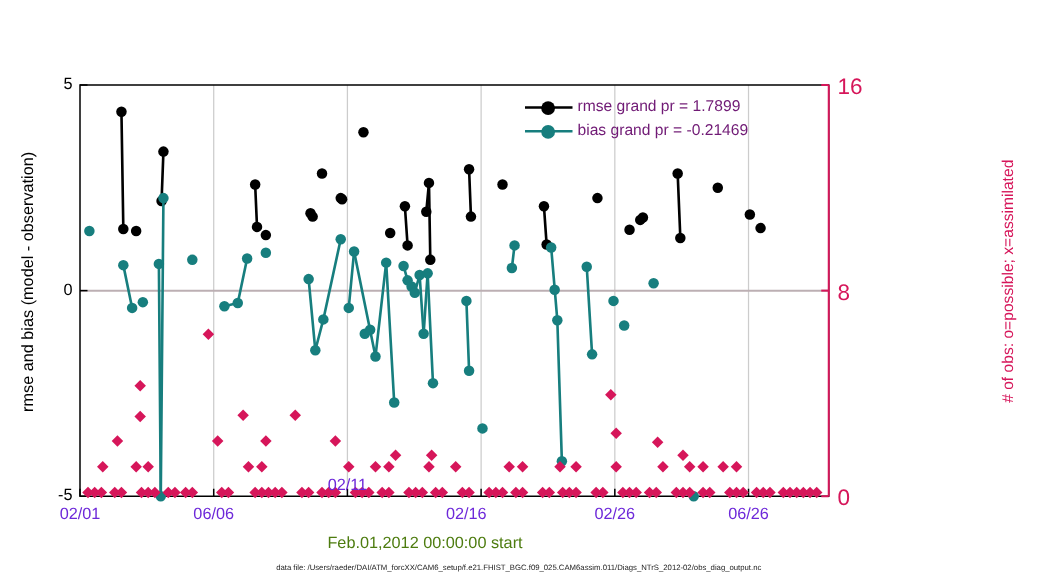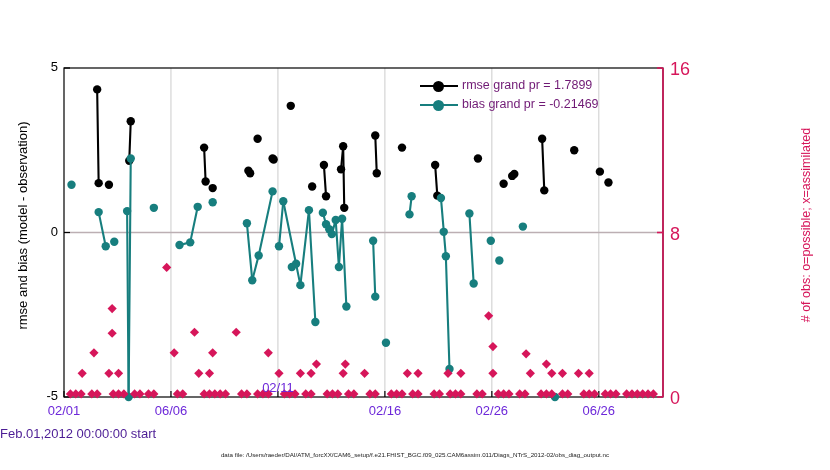--- a/index.html
+++ b/index.html
@@ -24,21 +24,21 @@
     text-align:center;font-size:13px;color:#000;
   }
   .ylabel-right{
     position:absolute;
     left:636px;top:218px;width:340px;
     transform:rotate(-90deg);
     text-align:center;font-size:12.5px;color:#D6165A;
   }
   .xlabel{
     position:absolute;left:0;top:426px;width:680px;
-    text-align:left;font-size:13px;color:#4c1d95;
+    text-align:center;font-size:13px;color:#4d7c0f;
   }
   .footer{
     position:absolute;left:0;top:451px;width:830px;
     text-align:center;font-size:6.2px;color:#222;
     font-family:"Liberation Sans", sans-serif;
     letter-spacing:0px;
   }
   .ytick-l{
     position:absolute;right:0;font-size:13px;color:#000;
     text-align:right;width:40px;
@@ -335,17 +335,17 @@
   <div id="ticklayer">
       <div class="ytick-l" style="left: 18px; top: 388px;">-5</div>
       <div class="ytick-l" style="left: 18px; top: 223.5px;">0</div>
       <div class="ytick-l" style="left: 18px; top: 59px;">5</div>
       <div class="ytick-r" style="left: 670px; top: 388px;">0</div>
       <div class="ytick-r" style="left: 670px; top: 223.5px;">8</div>
       <div class="ytick-r" style="left: 670px; top: 59px;">16</div>
       <div class="xtick" style="left: 29px; top: 403px;">02/01</div>
       <div class="xtick" style="left: 135.964px; top: 403px;">06/06</div>
       <div class="xtick" style="left: 242.929px; top: 380px;">02/11</div>
-      <div class="xtick" style="left: 350px; top: 403px;">02/16</div>
+      <div class="xtick" style="left: 338px; top: 403px;">02/16</div>
       <div class="xtick" style="left: 456.857px; top: 403px;">02/26</div>
       <div class="xtick" style="left: 563.821px; top: 403px;">06/26</div>
     </div>
 </div>
 
 </body></html>

